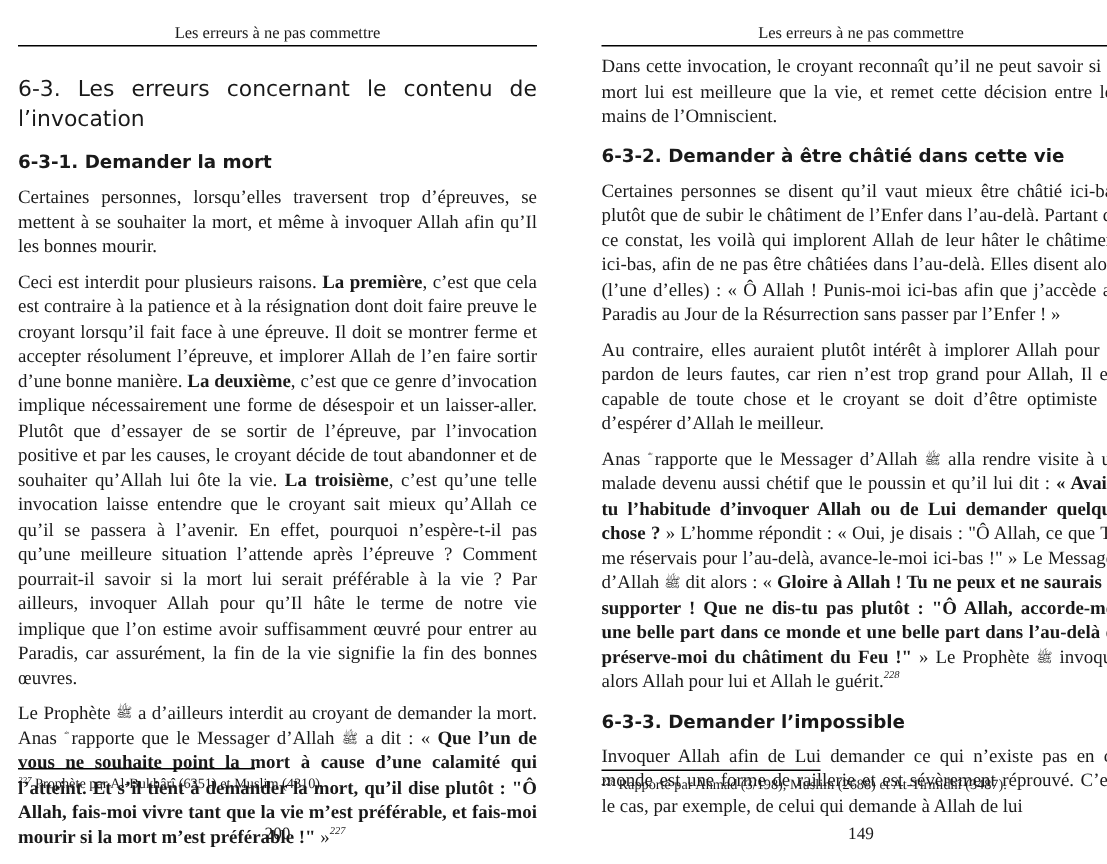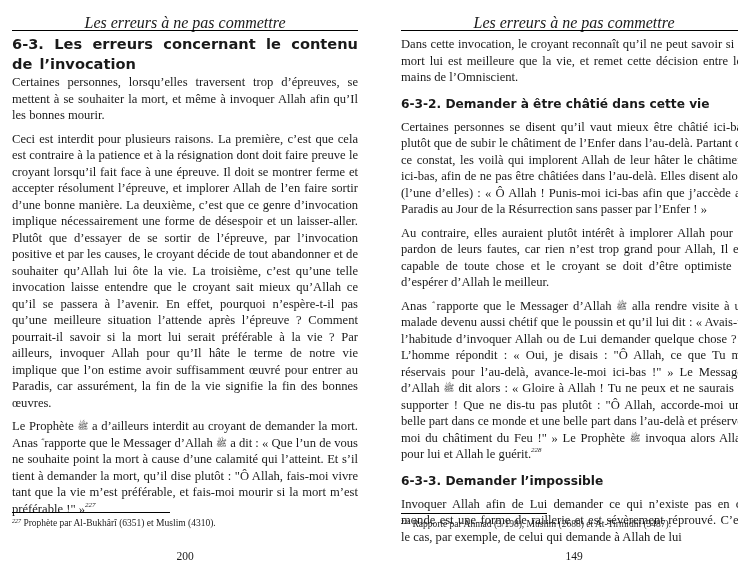--- a/index.html
+++ b/index.html
@@ -1,42 +1,43 @@
 <!DOCTYPE html>
 <html><head>
 <meta charset="utf-8">
 <style>
   html, body { margin:0; padding:0; background:#ffffff; }
   body { width:738px; height:576px; overflow:hidden; position:relative; font-family:"Liberation Serif", serif; color:#1a1a1a; }
   .page { position:absolute; top:0; width:346px; height:576px; }
   #page-left { left:12px; }
   #page-right { left:401px; }
-  .running-head { position:absolute; top:16px; left:0; width:100%; text-align:center; font-style:italic; font-size:16px; line-height:13px; }
+  .running-head { position:absolute; top:16px; left:0; width:100%; text-align:center; font-size:11px; line-height:13px; }
   .head-rule { position:absolute; top:30px; left:0; width:100%; border-top:1px solid #000; }
   .body { position:absolute; top:34px; left:0; width:100%; }
-  .h2 { font-family:"DejaVu Sans", sans-serif; font-weight:bold; font-size:14.6px; line-height:20px; margin:0 0 0 0; text-align:justify; word-spacing:2px; }
+  .h2 { font-family:"DejaVu Sans", sans-serif; font-weight:normal; font-size:14.6px; line-height:20px; margin:16px 0 0 0; text-align:justify; word-spacing:2px; }
   .h3 { font-family:"DejaVu Sans", sans-serif; font-weight:bold; font-size:12.2px; line-height:16px; margin:10px 0 7px 0; }
   p { font-size:12.6px; line-height:16.5px; margin:0 0 7px 0; text-align:justify; }
-  b { font-weight:normal; }
+  b { font-weight:bold; }
   .sal { font-size:9px; vertical-align:1px; }
   sup { font-size:7px; vertical-align:6px; line-height:0;font-style:italic; }
   .fn-rule { position:absolute; left:0; width:158px; border-top:1px solid #000; }
   .footnote { position:absolute; left:0; font-size:9.5px; line-height:12px; }
   .footnote sup { font-size:6px; vertical-align:3px; }
   .u { }
   .page-num { position:absolute; top:550px; left:0; width:100%; text-align:center; font-size:11.5px; }
 </style>
 </head>
 <body>
 
 <div class="page" id="page-left">
   <div class="running-head">Les erreurs à ne pas commettre</div>
   <div class="head-rule"></div>
   <div class="body">
     <div class="h2">6-3. Les erreurs concernant le contenu de l’invocation</div>
+    <div class="h3">6-3-1. Demander la mort</div>
     <p>Certaines personnes, lorsqu’elles traversent trop d’épreuves, se mettent à se souhaiter la mort, et même à invoquer Allah afin qu’Il les bonnes mourir.</p>
     <p><span>Ceci est interdit pour plusieurs raisons. </span><b>La première</b><span>, c’est que cela est contraire à la patience et à la résignation dont doit faire preuve le croyant lorsqu’il fait face à une épreuve. Il doit se montrer ferme et accepter résolument l’épreuve, et implorer Allah de l’en faire sortir d’une bonne manière. </span><b>La deuxième</b><span>, c’est que ce genre d’invocation implique nécessairement une forme de désespoir et un laisser-aller. Plutôt que d’essayer de se sortir de l’épreuve, par l’invocation positive et par les causes, le croyant décide de tout abandonner et de souhaiter qu’Allah lui ôte la vie. </span><b>La troisième</b><span>, c’est qu’une telle invocation laisse entendre que le croyant sait mieux qu’Allah ce qu’il se passera à l’avenir. En effet, pourquoi n’espère-t-il pas qu’une meilleure situation l’attende après l’épreuve ? Comment pourrait-il savoir si la mort lui serait préférable à la vie ? Par ailleurs, invoquer Allah pour qu’Il hâte le terme de notre vie implique que l’on estime avoir suffisamment œuvré pour entrer au Paradis, car assurément, la fin de la vie signifie la fin des bonnes œuvres.</span></p>
     <p><span>Le Prophète </span><span class="sal">ﷺ</span><span> a d’ailleurs interdit au croyant de demander la mort. Anas </span><span class="sal">ؓ</span><span> rapporte que le Messager d’Allah </span><span class="sal">ﷺ</span><span> a dit : « </span><b>Que l’un de vous ne souhaite point la mort à cause d’une calamité qui l’atteint. Et s’il tient à demander la mort, qu’il dise plutôt : "Ô Allah, fais-moi vivre tant que la vie m’est préférable, et fais-moi mourir si la mort m’est préférable !"</b><span> »</span><sup>227</sup></p>
   </div>
   <div class="fn-rule" style="top:512px;"></div>
   <div class="footnote" style="top:517px;"><sup>227</sup><span> Prophète par Al-Bu</span><span class="u">kh</span><span>ârî (6351) et Muslim (4310).</span></div>
   <div class="page-num">200</div>
 </div>
 
 <div class="page" id="page-right">

